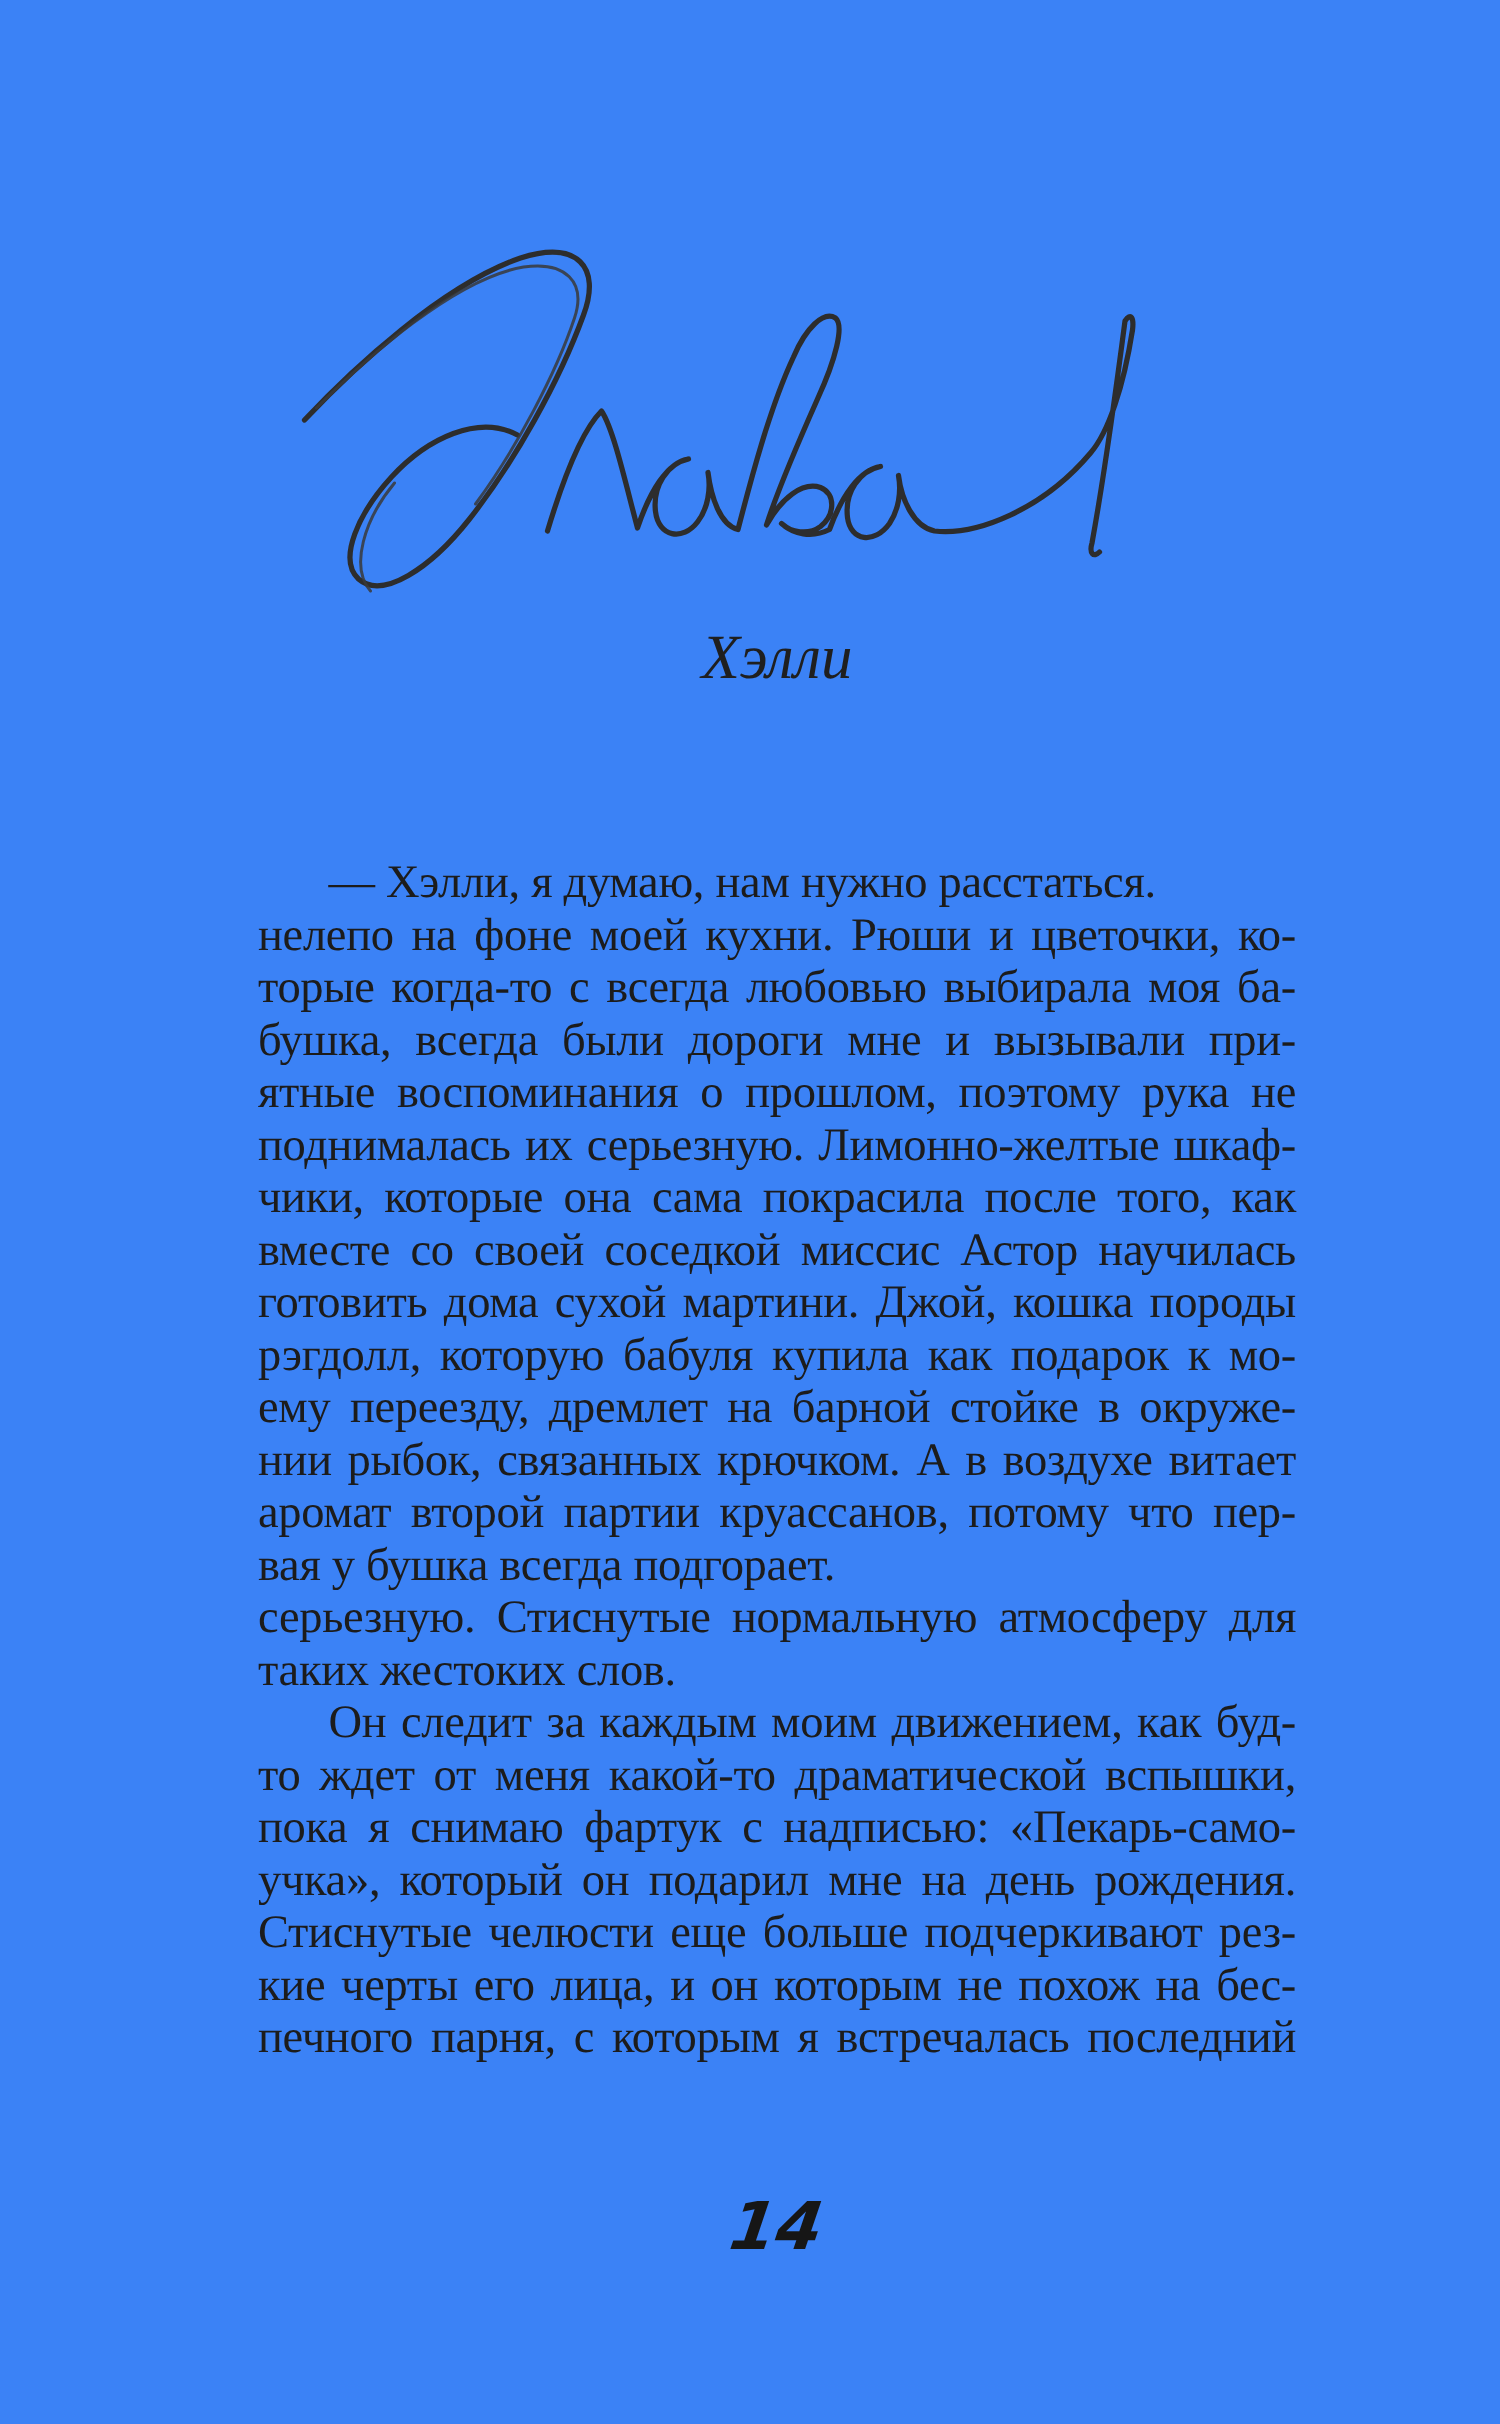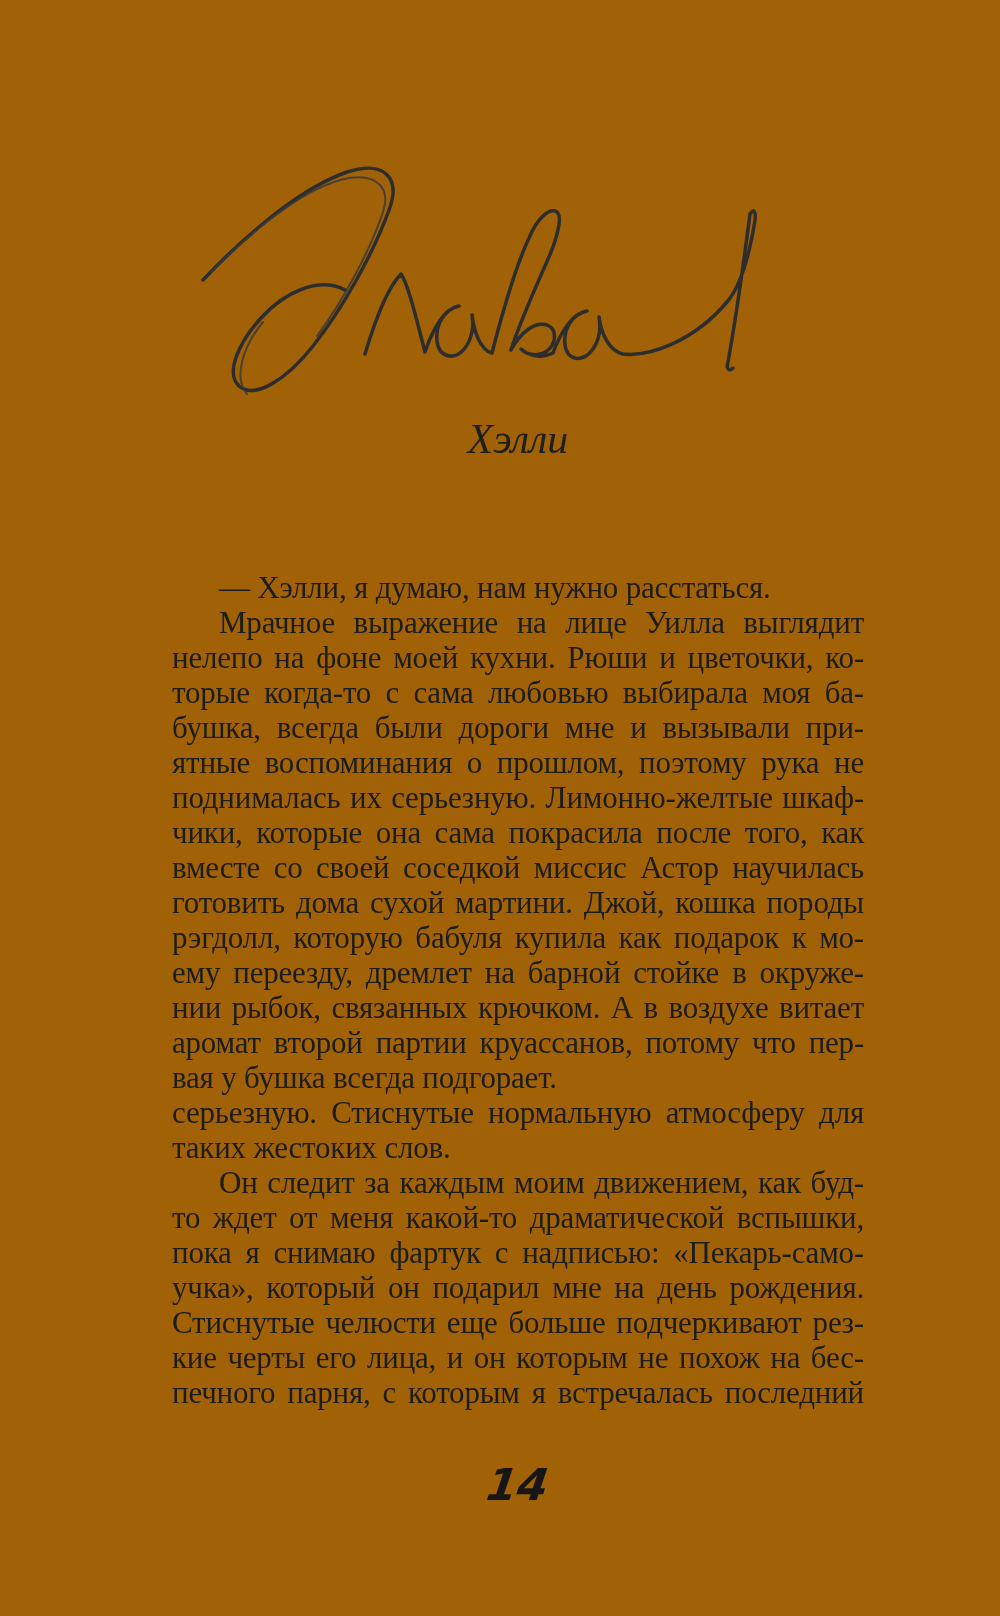--- a/index.html
+++ b/index.html
@@ -4,21 +4,21 @@
 <style>
   html, body {
     margin: 0;
     padding: 0;
     background: #ffffff;
   }
   .page {
     position: relative;
     width: 1000px;
     height: 1616px;
-    background: #a16207;
+    background: #3b82f6;
     overflow: hidden;
     font-family: "Liberation Serif", serif;
     color: #1d1d1d;
   }
 
   
   .script-wrap {
     position: absolute;
     left: 195px;
     top: 162px;
@@ -147,23 +147,22 @@
 
   <div class="subtitle">Хэлли</div>
 
   <div class="body-text">
 
     <p>
       <span class="line left indent" style="display:block">— Хэлли, я думаю, нам нужно расстаться.</span>
     </p>
 
     <p>
-      <span class="line indent" style="display:block">Мрачное выражение на лице Уилла выглядит</span>
       <span class="line" style="display:block">нелепо на фоне моей кухни. Рюши и цветочки, ко-</span>
-      <span class="line" style="display:block">торые когда-то с сама любовью выбирала моя ба-</span>
+      <span class="line" style="display:block">торые когда-то с всегда любовью выбирала моя ба-</span>
       <span class="line" style="display:block">бушка, всегда были дороги мне и вызывали при-</span>
       <span class="line" style="display:block">ятные воспоминания о прошлом, поэтому рука не</span>
       <span class="line" style="display:block">поднималась их серьезную. Лимонно-желтые шкаф-</span>
       <span class="line" style="display:block">чики, которые она сама покрасила после того, как</span>
       <span class="line" style="display:block">вместе со своей соседкой миссис Астор научилась</span>
       <span class="line" style="display:block">готовить дома сухой мартини. Джой, кошка породы</span>
       <span class="line" style="display:block">рэгдолл, которую бабуля купила как подарок к мо-</span>
       <span class="line" style="display:block">ему переезду, дремлет на барной стойке в окруже-</span>
       <span class="line" style="display:block">нии рыбок, связанных крючком. А в воздухе витает</span>
       <span class="line" style="display:block">аромат второй партии круассанов, потому что пер-</span>

